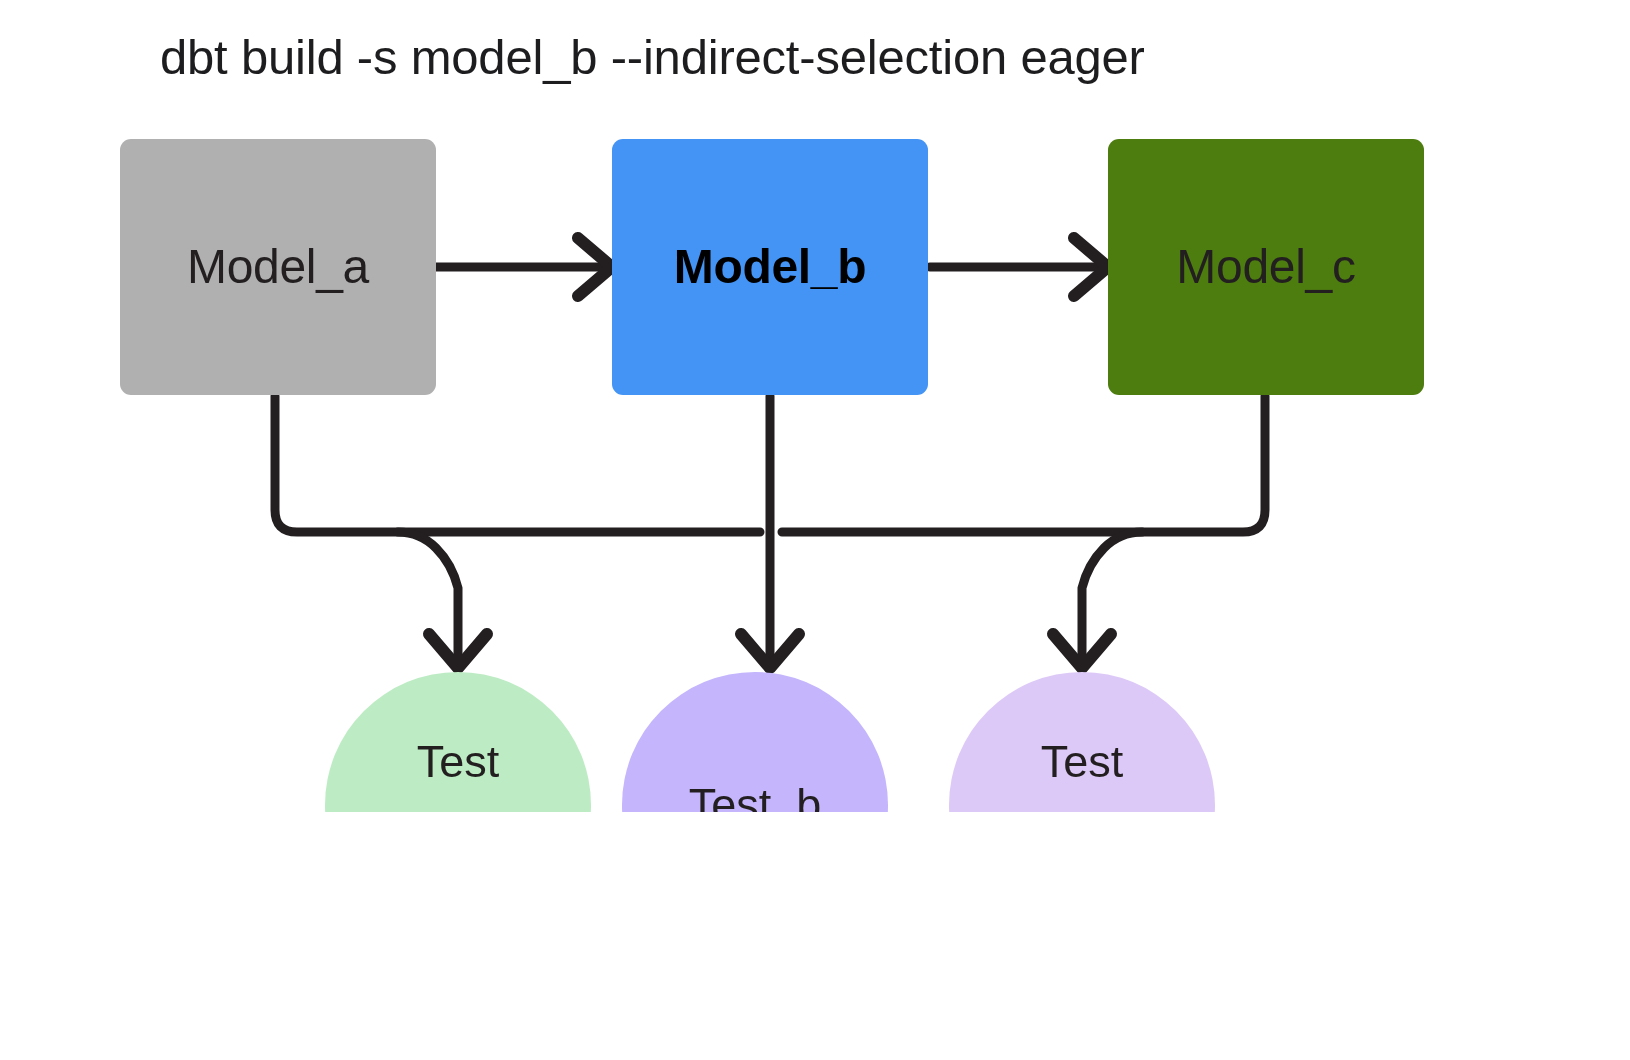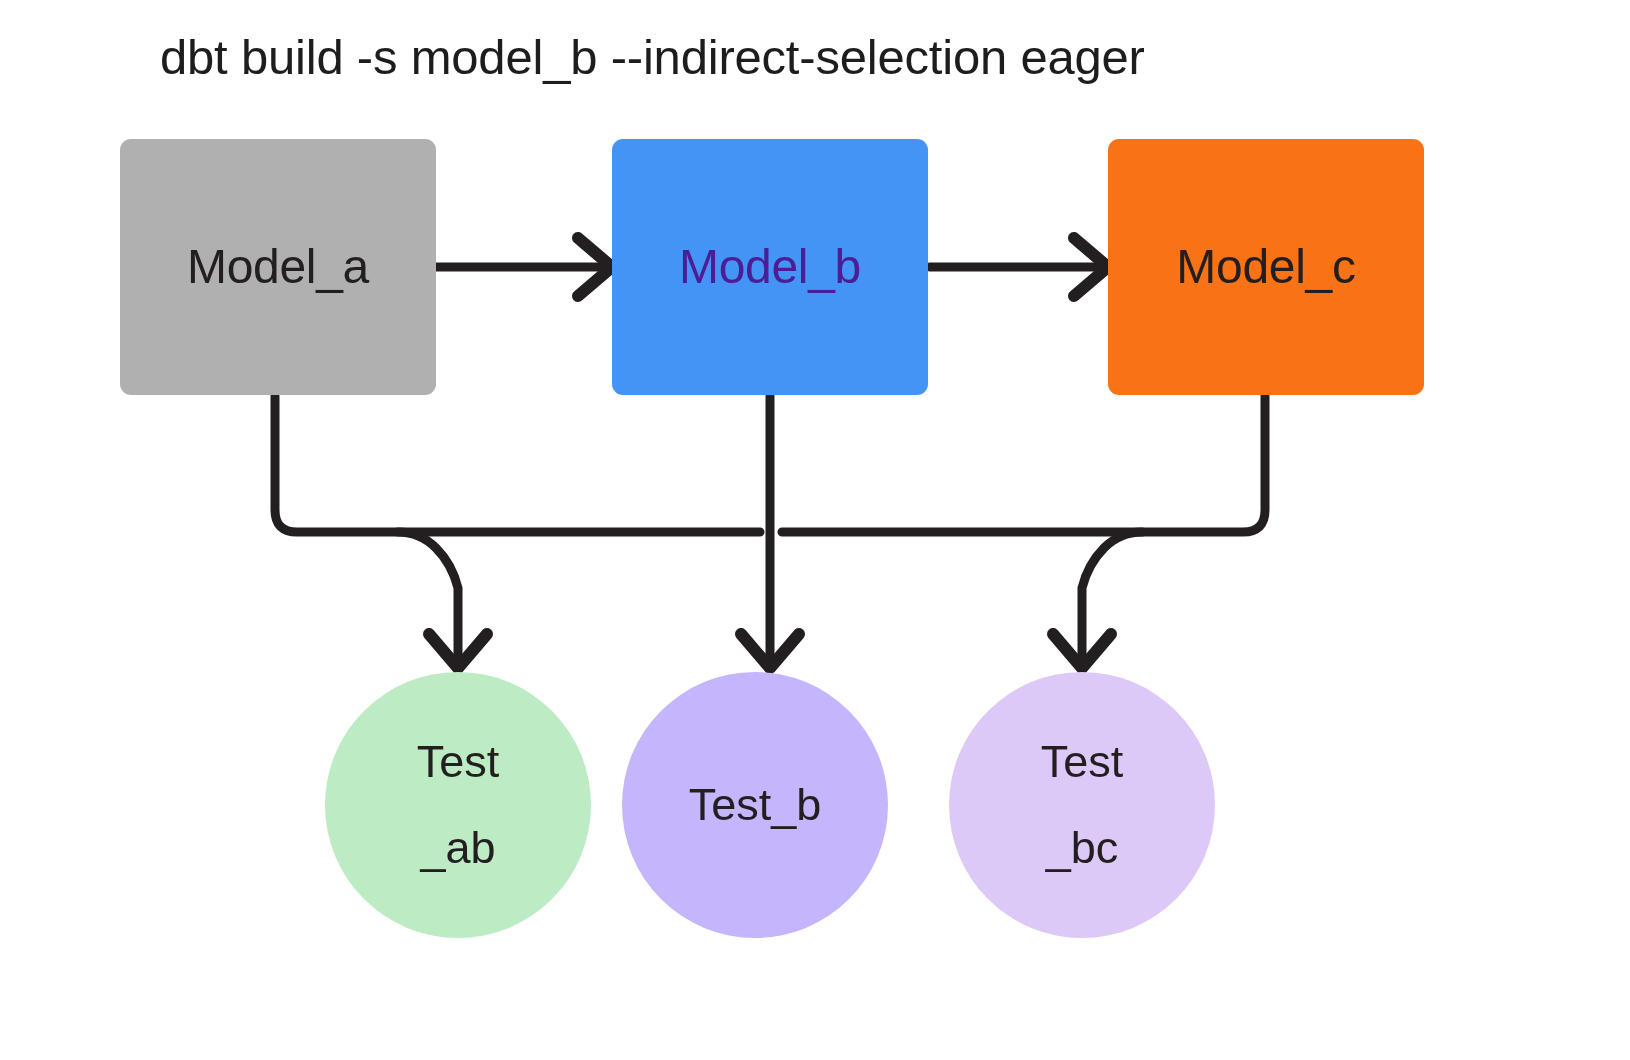--- a/index.html
+++ b/index.html
@@ -8,21 +8,21 @@
     padding: 0;
     background: #ffffff;
   }
   body {
     font-family: "Liberation Sans", sans-serif;
     -webkit-font-smoothing: antialiased;
   }
   #canvas {
     position: relative;
     width: 1630px;
-    height: 1060px;
+    height: 812px;
     background: #ffffff;
     overflow: hidden;
   }
   #edges {
     position: absolute;
     left: 0;
     top: 0;
     width: 1630px;
     height: 1060px;
     pointer-events: none;
@@ -67,23 +67,23 @@
   .test-label {
     font-size: 45px;
     line-height: 86px;
     color: #231f20;
     text-align: center;
     user-select: none;
     white-space: pre-line;
   }
   .node-a { left: 120px; top: 139px; background: #b0b0b0; }
   .node-b { left: 612px; top: 139px; background: #4394f5; }
-  .node-c { left: 1108px; top: 139px; background: #f97316; }
+  .node-c { left: 1108px; top: 139px; background: #4d7c0f; }
   .label-dark  { color: #231f20; }
-  .label-light { color: #4c1d95; }
+  .label-light { color: #000000; font-weight: bold; }
   .node-test-ab { left: 325px;  top: 672px; background: #bdecc4; }
   .node-test-b  { left: 622px;  top: 672px; background: #c4b5fd; }
   .node-test-bc { left: 949px;  top: 672px; background: #ddc9f7; }
 </style>
 </head>
 <body>
 
 <div id="canvas">
 
   <div class="diagram-title">dbt build -s model_b --indirect-selection eager</div>

